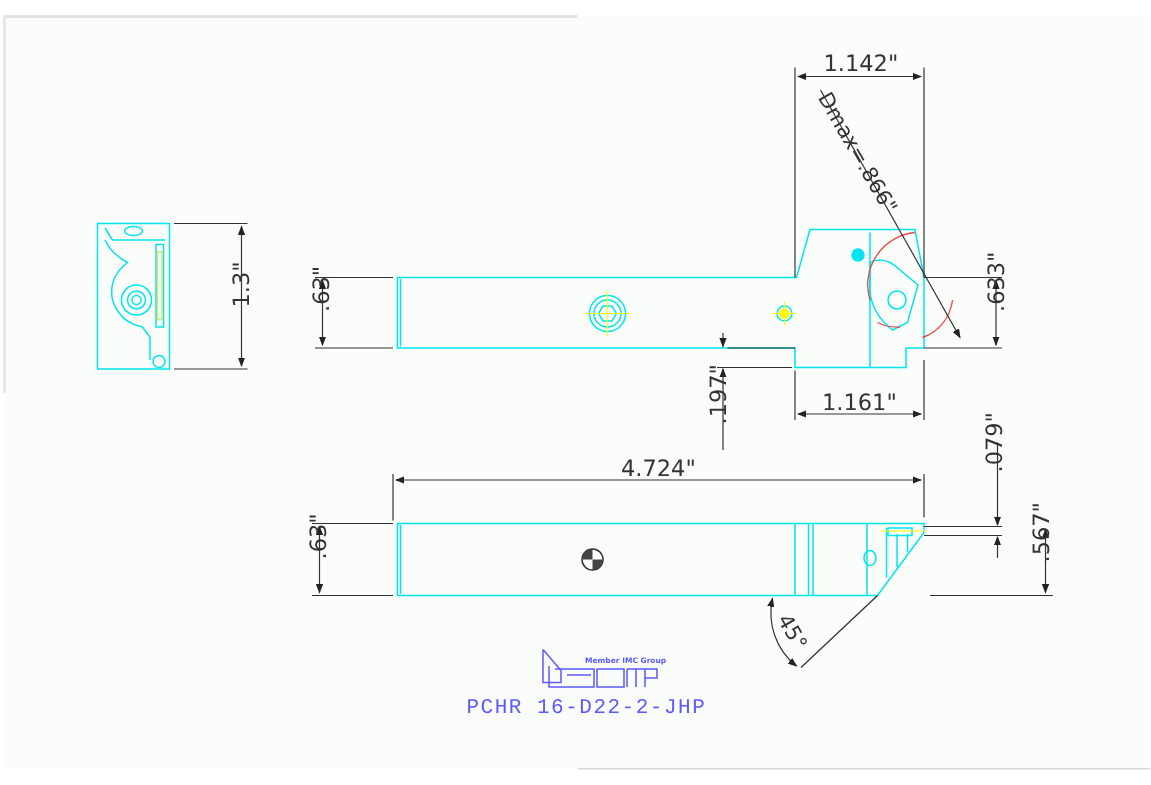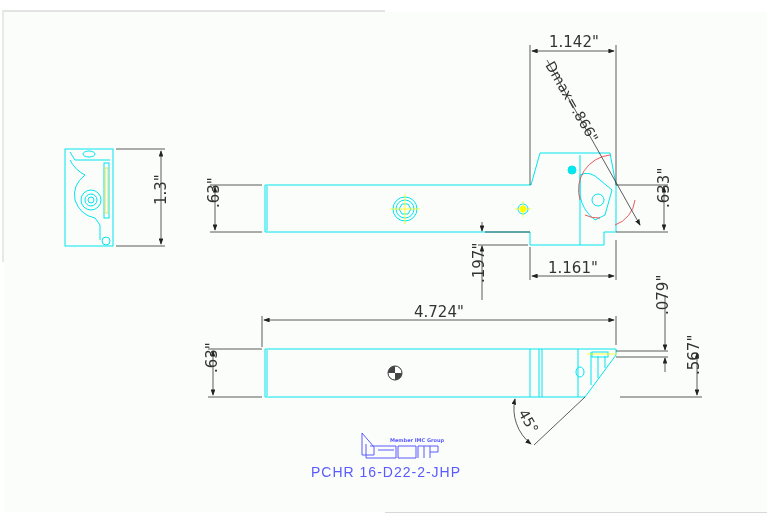--- a/index.html
+++ b/index.html
@@ -4,21 +4,21 @@
 <style>
   html, body { margin:0; padding:0; background:#ffffff; }
   body { width:767px; height:523px; position:relative; overflow:hidden; font-family:"DejaVu Sans", sans-serif; }
   .sheet { position:absolute; left:0; top:0; width:767px; height:523px; }
   .frame-top { position:absolute; left:2px; top:10px; width:383px; height:2px; background:#e3e3e3; }
   .frame-left { position:absolute; left:2px; top:10px; width:2px; height:252px; background:#e8e8e8; }
   .frame-bottom { position:absolute; left:385px; top:512px; width:382px; height:1px; background:#d8d8d8; }
   .paper { position:absolute; left:4px; top:12px; width:763px; height:500px; background:#fbfdfb; }
   svg { position:absolute; left:0; top:0; }
   .dimtext { font-family:"DejaVu Sans", sans-serif; fill:#333; }
-  .title { position:absolute; left:311px; top:464px; font-family:Liberation Sans, sans-serif; font-size:14px; color:#5a5aff; letter-spacing:1px; }
+  .title { position:absolute; left:311px; top:464px; font-family:Liberation Mono, monospace; font-size:14px; color:#5a5aff; letter-spacing:1px; }
 </style>
 </head>
 <body>
 
 <div class="sheet">
   <div class="frame-top"></div>
   <div class="frame-left"></div>
   <div class="paper"></div>
   <div class="frame-bottom"></div>
 

